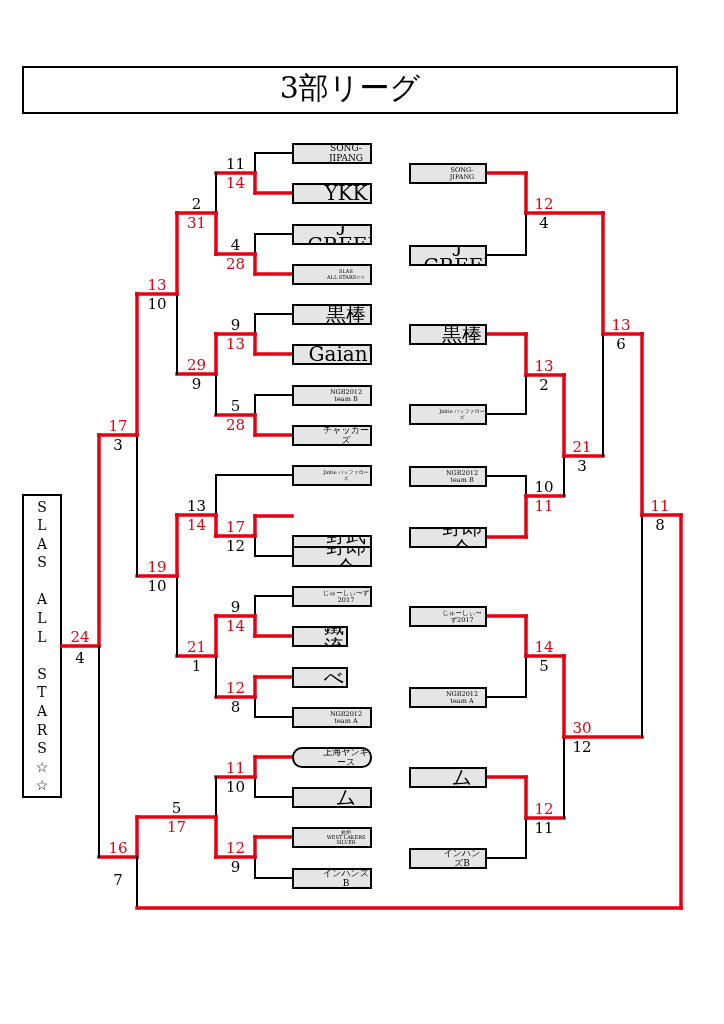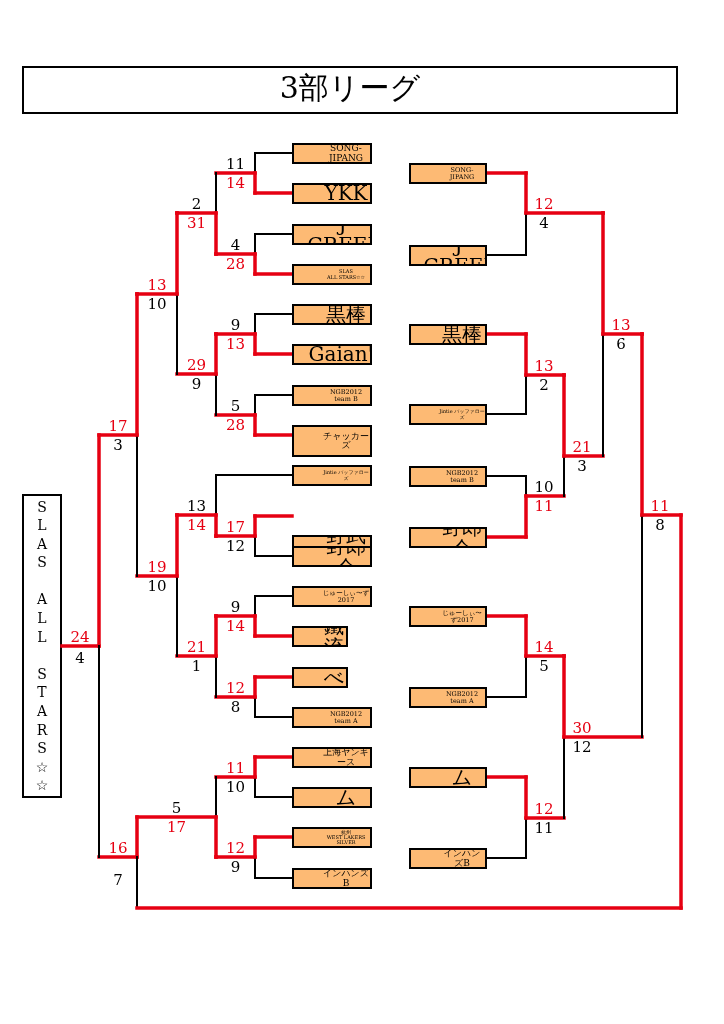--- a/index.html
+++ b/index.html
@@ -1,20 +1,20 @@
 <!DOCTYPE html>
 <html><head>
 <meta charset="utf-8">
 <style>
   html, body { margin:0; padding:0; background:#ffffff; }
   body { width:724px; height:1024px; position:relative; overflow:hidden; font-family:"DejaVu Serif", serif; }
   #title-box { position:absolute; left:22px; top:66px; width:656px; height:48px; border:2px solid #000; box-sizing:border-box; display:flex; align-items:flex-start; justify-content:center; }
   #title-box span { font-family:"DejaVu Serif", serif; font-size:30px; color:#000; }
   #bracket { position:absolute; left:0; top:0; }
-  .team-box { position:absolute; border:2px solid #000; box-sizing:border-box; background:#fdba74; display:flex; align-items:center; justify-content:center; text-align:center; white-space:pre-line; color:#000; font-family:"DejaVu Serif", serif; overflow:hidden; line-height:1.05;padding-left:28px; }
+  .team-box { position:absolute; border:2px solid #000; box-sizing:border-box; background:#e5e5e5; display:flex; align-items:center; justify-content:center; text-align:center; white-space:pre-line; color:#000; font-family:"DejaVu Serif", serif; overflow:hidden; line-height:1.05;padding-left:28px; }
   .sz-l { font-size:20px; }
   .sz-m { font-size:9px; }
   .sz-s { font-size:6.5px; }
   .sz-xs { font-size:5px; }
   #slas-box { position:absolute; left:22px; top:494px; width:40px; height:304px; border:2px solid #000; box-sizing:border-box; display:flex; flex-direction:column; align-items:center; justify-content:space-evenly; font-family:"DejaVu Serif", serif; font-size:14px; }
   .score { font-family:"DejaVu Serif", serif; font-size:15px; }
 </style>
 </head>
 <body>
 
@@ -239,29 +239,29 @@
   </svg>
 <div id="teams-layer">
     <div class="team-box sz-m" style="left: 292px; top: 143px; width: 80px; height: 21px;">SONG-JIPANG</div>
     <div class="team-box sz-l" style="left: 292px; top: 183px; width: 80px; height: 21px;">YKK</div>
     <div class="team-box sz-l" style="left: 292px; top: 224px; width: 80px; height: 21px;">J-GREEN</div>
     <div class="team-box sz-xs" style="left: 292px; top: 264px; width: 80px; height: 21px;">SLAS
 ALL STARS☆☆</div>
     <div class="team-box sz-l" style="left: 292px; top: 304px; width: 80px; height: 21px;">黒棒</div>
     <div class="team-box sz-l" style="left: 292px; top: 344px; width: 80px; height: 21px;">Gaian's</div>
     <div class="team-box sz-s" style="left: 292px; top: 385px; width: 80px; height: 21px;">NGB2012 team B</div>
-    <div class="team-box sz-m" style="left: 292px; top: 425px; width: 80px; height: 32px;">チャッカーズ</div>
+    <div class="team-box sz-m" style="left: 292px; top: 425px; width: 80px; height: 21px;">チャッカーズ</div>
     <div class="team-box sz-xs" style="left: 292px; top: 465px; width: 80px; height: 21px;">Jintie バッファローズ</div>
     <div class="team-box sz-l" style="left: 292px; top: 506px; width: 80px; height: 21px; margin-top: 29px;">野武士</div>
     <div class="team-box sz-l" style="left: 292px; top: 546px; width: 80px; height: 21px;">野郎会</div>
     <div class="team-box sz-s" style="left: 292px; top: 586px; width: 80px; height: 21px;">じゅーしぃ〜ず2017</div>
     <div class="team-box sz-l" style="left: 292px; top: 626px; width: 56px; height: 21px;">鐵流</div>
     <div class="team-box sz-l" style="left: 292px; top: 667px; width: 56px; height: 21px;">うわべーず</div>
     <div class="team-box sz-s" style="left: 292px; top: 707px; width: 80px; height: 21px;">NGB2012 team A</div>
-    <div class="team-box sz-m" style="left: 292px; top: 747px; width: 80px; height: 21px;">上海ヤンキース</div>
+    <div class="team-box sz-m" style="left: 292px; top: 747px; width: 80px; height: 21px; border-radius: 10px;">上海ヤンキース</div>
     <div class="team-box sz-l" style="left: 292px; top: 787px; width: 80px; height: 21px;">チーム『酒』</div>
     <div class="team-box sz-xs" style="left: 292px; top: 827px; width: 80px; height: 21px;">杭州
 WEST LAKERS SILVER</div>
     <div class="team-box sz-m" style="left: 292px; top: 868px; width: 80px; height: 21px;">インハンズB</div>
     <div class="team-box sz-s" style="left: 409px; top: 163px; width: 78px; height: 21px;">SONG-JIPANG</div>
     <div class="team-box sz-l" style="left: 409px; top: 245px; width: 78px; height: 21px;">J-GREEN</div>
     <div class="team-box sz-l" style="left: 409px; top: 324px; width: 78px; height: 21px;">黒棒</div>
     <div class="team-box sz-xs" style="left: 409px; top: 404px; width: 78px; height: 21px;">Jintie バッファローズ</div>
     <div class="team-box sz-s" style="left: 409px; top: 466px; width: 78px; height: 21px;">NGB2012 team B</div>
     <div class="team-box sz-l" style="left: 409px; top: 527px; width: 78px; height: 21px;">野郎会</div>

